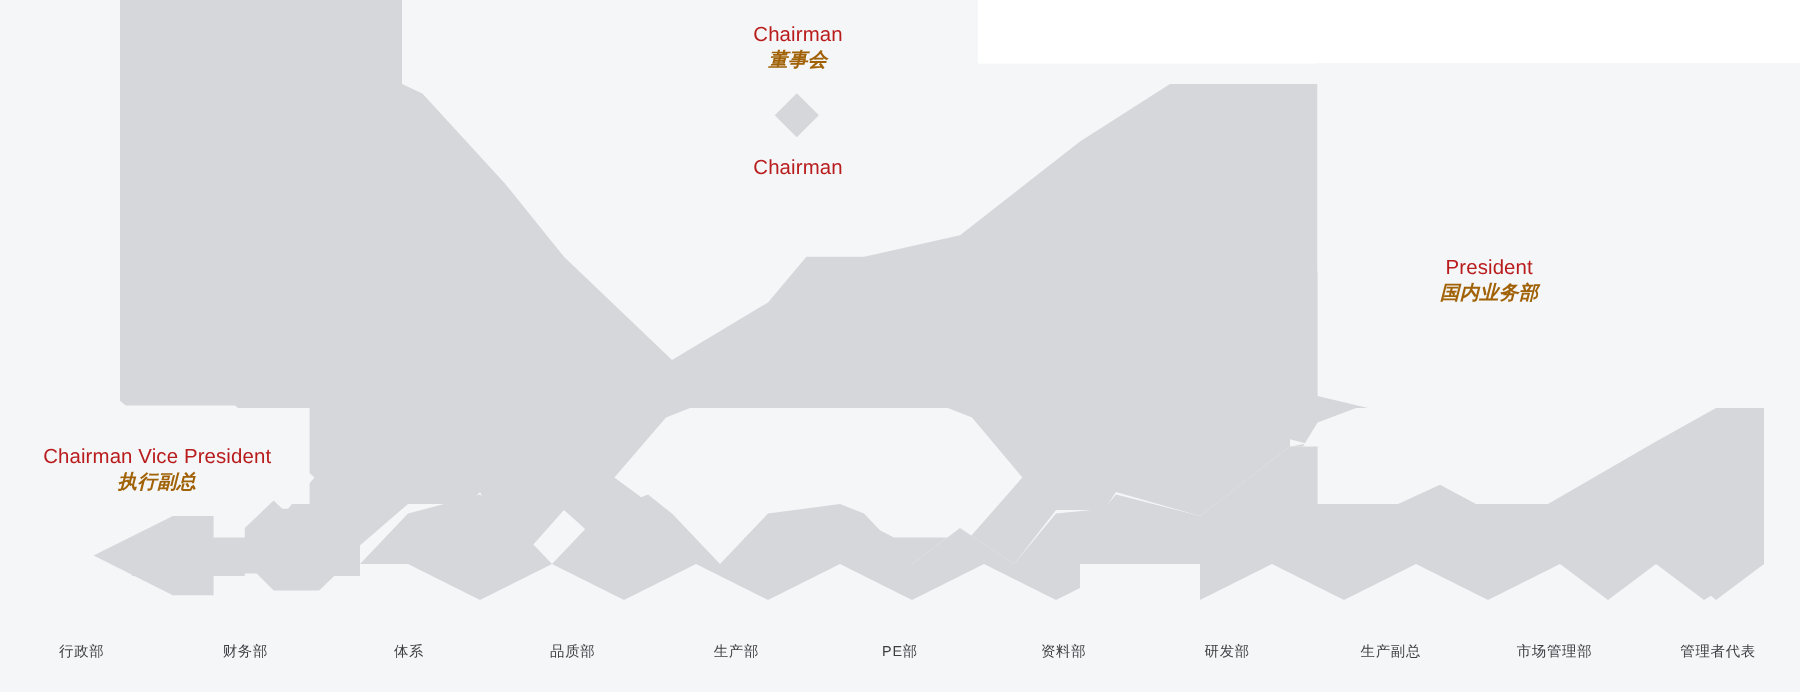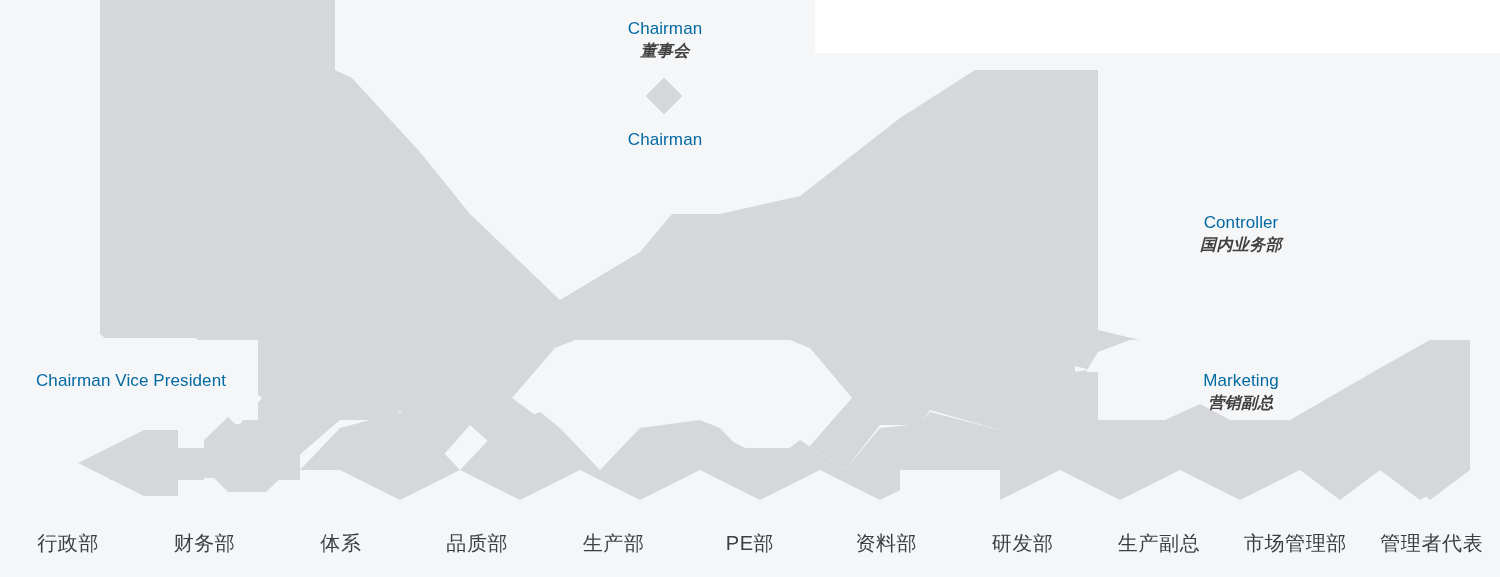--- a/index.html
+++ b/index.html
@@ -27,44 +27,44 @@
     text-align: center;
     line-height: 1.32;
     color: #3a3d40;
     white-space: nowrap;
     pointer-events: none;
   }
   .node-label .en {
     display: block;
     font-size: 17px;
     font-weight: 400;
-    color: #0369a1;
+    color: #b91c1c;
     letter-spacing: 0.1px;
   }
   .node-label .zh {
     display: block;
     font-size: 16px;
     font-style: italic;
     font-weight: 700;
-    color: #404040;
+    color: #a16207;
     letter-spacing: 0.4px;
   }
   .dept-row {
     position: absolute;
     left: 0;
     top: 524px;
     width: 1500px;
     height: 38px;
     display: flex;
     align-items: center;
   }
   .dept-label {
     flex: 1 1 0;
     text-align: center;
-    font-size: 20px;
+    font-size: 12px;
     font-weight: 400;
     color: #3c3f42;
     letter-spacing: 0.6px;
     white-space: nowrap;
   }
 </style>
 </head>
 <body>
 
 <div id="page">
@@ -169,35 +169,32 @@
   <div class="node-label" style="left:565px; top:18px; width:200px;">
     <span class="en">Chairman</span>
     <span class="zh">董事会</span>
   </div>
 
   <div class="node-label" style="left:565px; top:129px; width:200px;">
     <span class="en">Chairman</span>
   </div>
 
   <div class="node-label" style="left:1141px; top:212px; width:200px;">
-    <span class="en">Controller</span>
+    <span class="en">President</span>
     <span class="zh">国内业务部</span>
   </div>
 
   <div class="node-label" style="left:6px; top:370px; width:250px;">
     <span class="en">Chairman Vice President</span>
+    <span class="zh">执行副总</span>
   </div>
 
   <div class="node-label" style="left:546px; top:370px; width:270px;">
   </div>
 
-  <div class="node-label" style="left:1141px; top:370px; width:200px;">
-    <span class="en">Marketing</span>
-    <span class="zh">营销副总</span>
-  </div>
 
   <div class="dept-row">
     <div class="dept-label">行政部</div>
     <div class="dept-label">财务部</div>
     <div class="dept-label">体系</div>
     <div class="dept-label">品质部</div>
     <div class="dept-label">生产部</div>
     <div class="dept-label">PE部</div>
     <div class="dept-label">资料部</div>
     <div class="dept-label">研发部</div>

